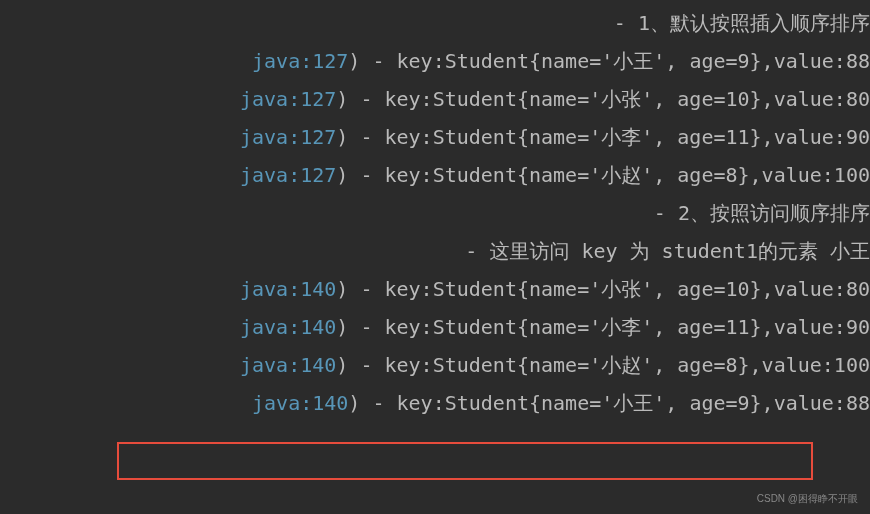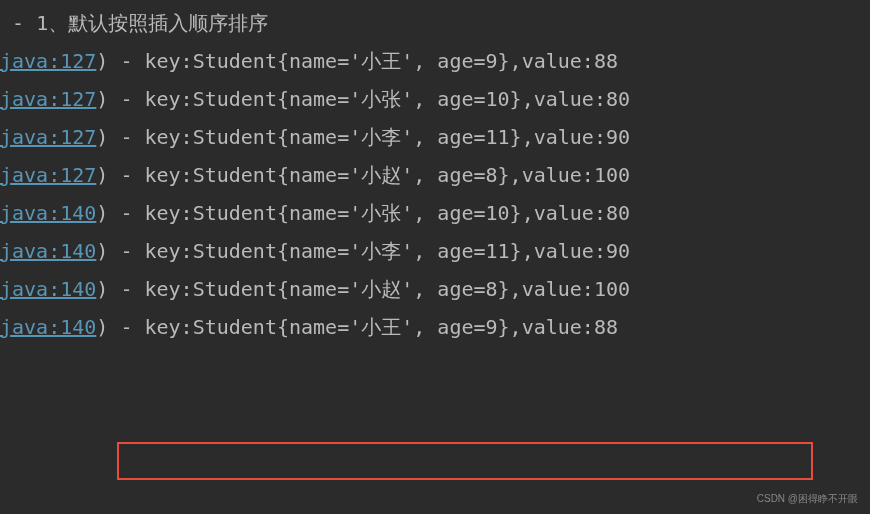--- a/index.html
+++ b/index.html
@@ -1,18 +1,19 @@
 <!DOCTYPE html>
 <html><head>
   <meta charset="utf-8">
   <style>
     * {
       margin: 0;
       padding: 0;
       box-sizing: border-box;
+      text-align: right;
     }
     body {
       background-color: #2b2b2b;
       font-family: 'Menlo', 'Monaco', 'Consolas', monospace;
       font-size: 20px;
       color: #bababa;
       line-height: 1.9;
       padding: 0;
       width: 870px;
       height: 514px;
@@ -21,21 +22,20 @@
     }
     .console {
       padding: 4px 0;
     }
     .line {
       white-space: pre;
       position: relative;
     }
     .link {
       color: #5896b8;
-      text-decoration: underline;
     }
     .dash {
       color: #bababa;
     }
     .text {
       color: #bababa;
     }
     .highlight-box {
       position: absolute;
       border: 2px solid #e74c3c;
@@ -52,20 +52,22 @@
   </style>
 </head>
 <body>
 
 <div class="console">
   <div class="line"><span class="dash"> - </span><span class="text">1、默认按照插入顺序排序</span></div>
   <div class="line"><span class="link">java:127</span><span class="dash">) - </span><span class="text">key:Student{name='小王', age=9},value:88</span></div>
   <div class="line"><span class="link">java:127</span><span class="dash">) - </span><span class="text">key:Student{name='小张', age=10},value:80</span></div>
   <div class="line"><span class="link">java:127</span><span class="dash">) - </span><span class="text">key:Student{name='小李', age=11},value:90</span></div>
   <div class="line"><span class="link">java:127</span><span class="dash">) - </span><span class="text">key:Student{name='小赵', age=8},value:100</span></div>
+  <div class="line"><span class="dash"> - </span><span class="text">2、按照访问顺序排序</span></div>
+  <div class="line"><span class="dash"> - </span><span class="text">这里访问 key 为 student1的元素 小王</span></div>
   <div class="line"><span class="link">java:140</span><span class="dash">) - </span><span class="text">key:Student{name='小张', age=10},value:80</span></div>
   <div class="line"><span class="link">java:140</span><span class="dash">) - </span><span class="text">key:Student{name='小李', age=11},value:90</span></div>
   <div class="line"><span class="link">java:140</span><span class="dash">) - </span><span class="text">key:Student{name='小赵', age=8},value:100</span></div>
   <div class="line"><span class="link">java:140</span><span class="dash">) - </span><span class="text">key:Student{name='小王', age=9},value:88</span></div>
 </div>
 
 <div class="highlight-box" style="left:117px; top:442px; width:696px; height:38px;"></div>
 
 <div class="watermark">CSDN @困得睁不开眼</div>
 

